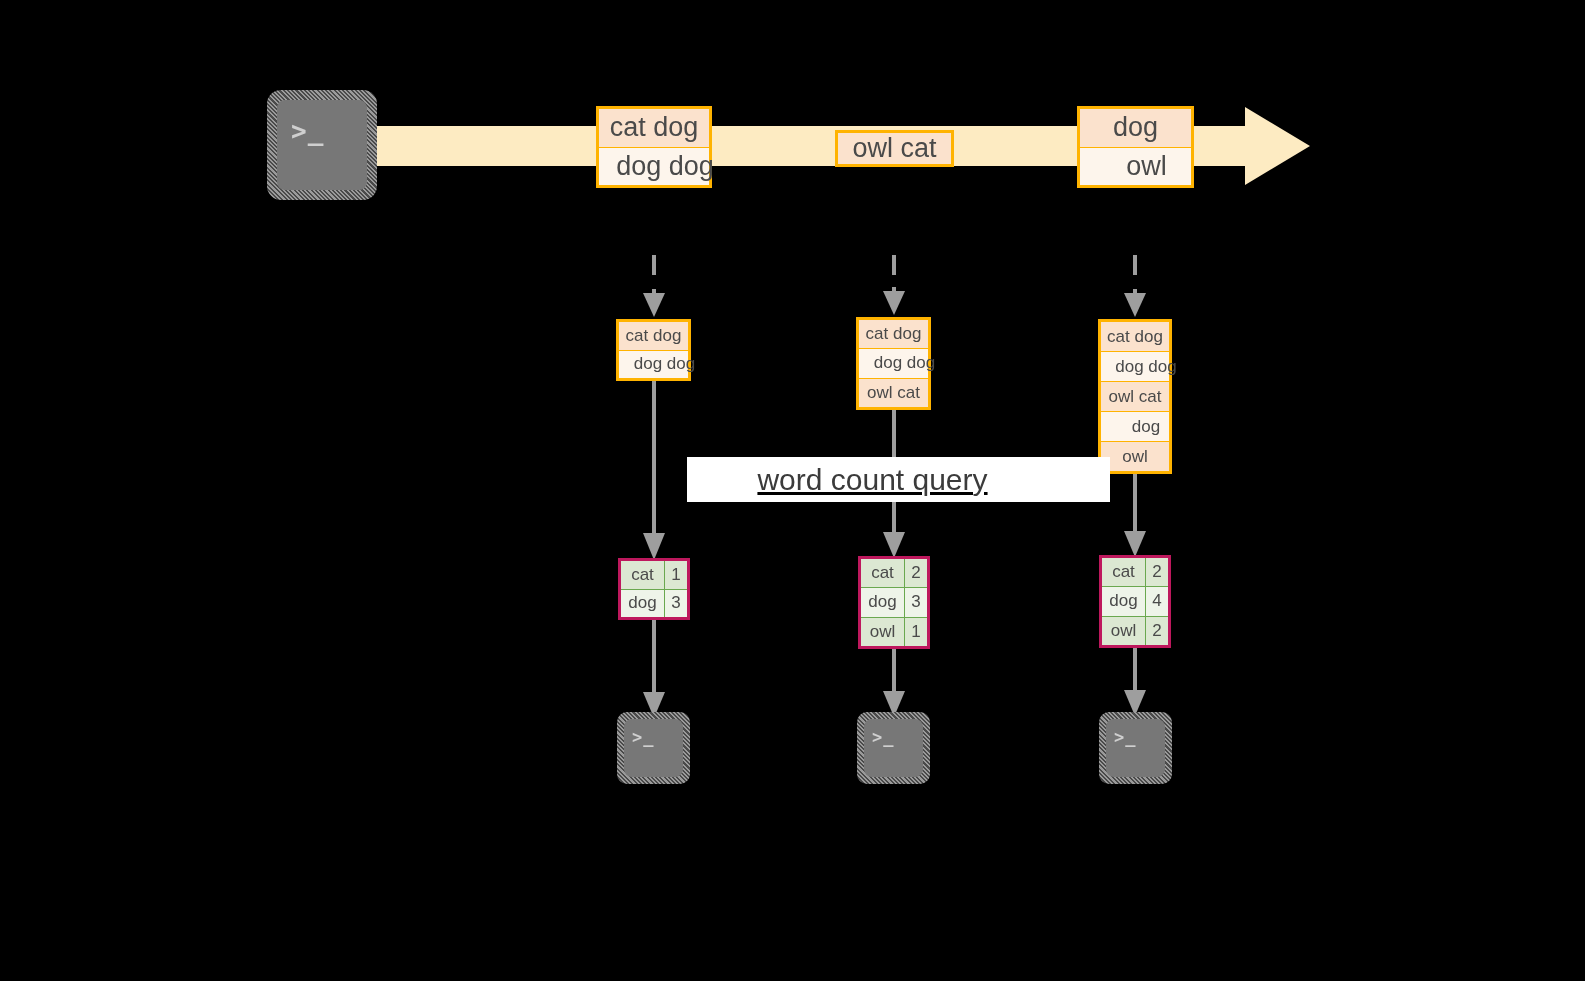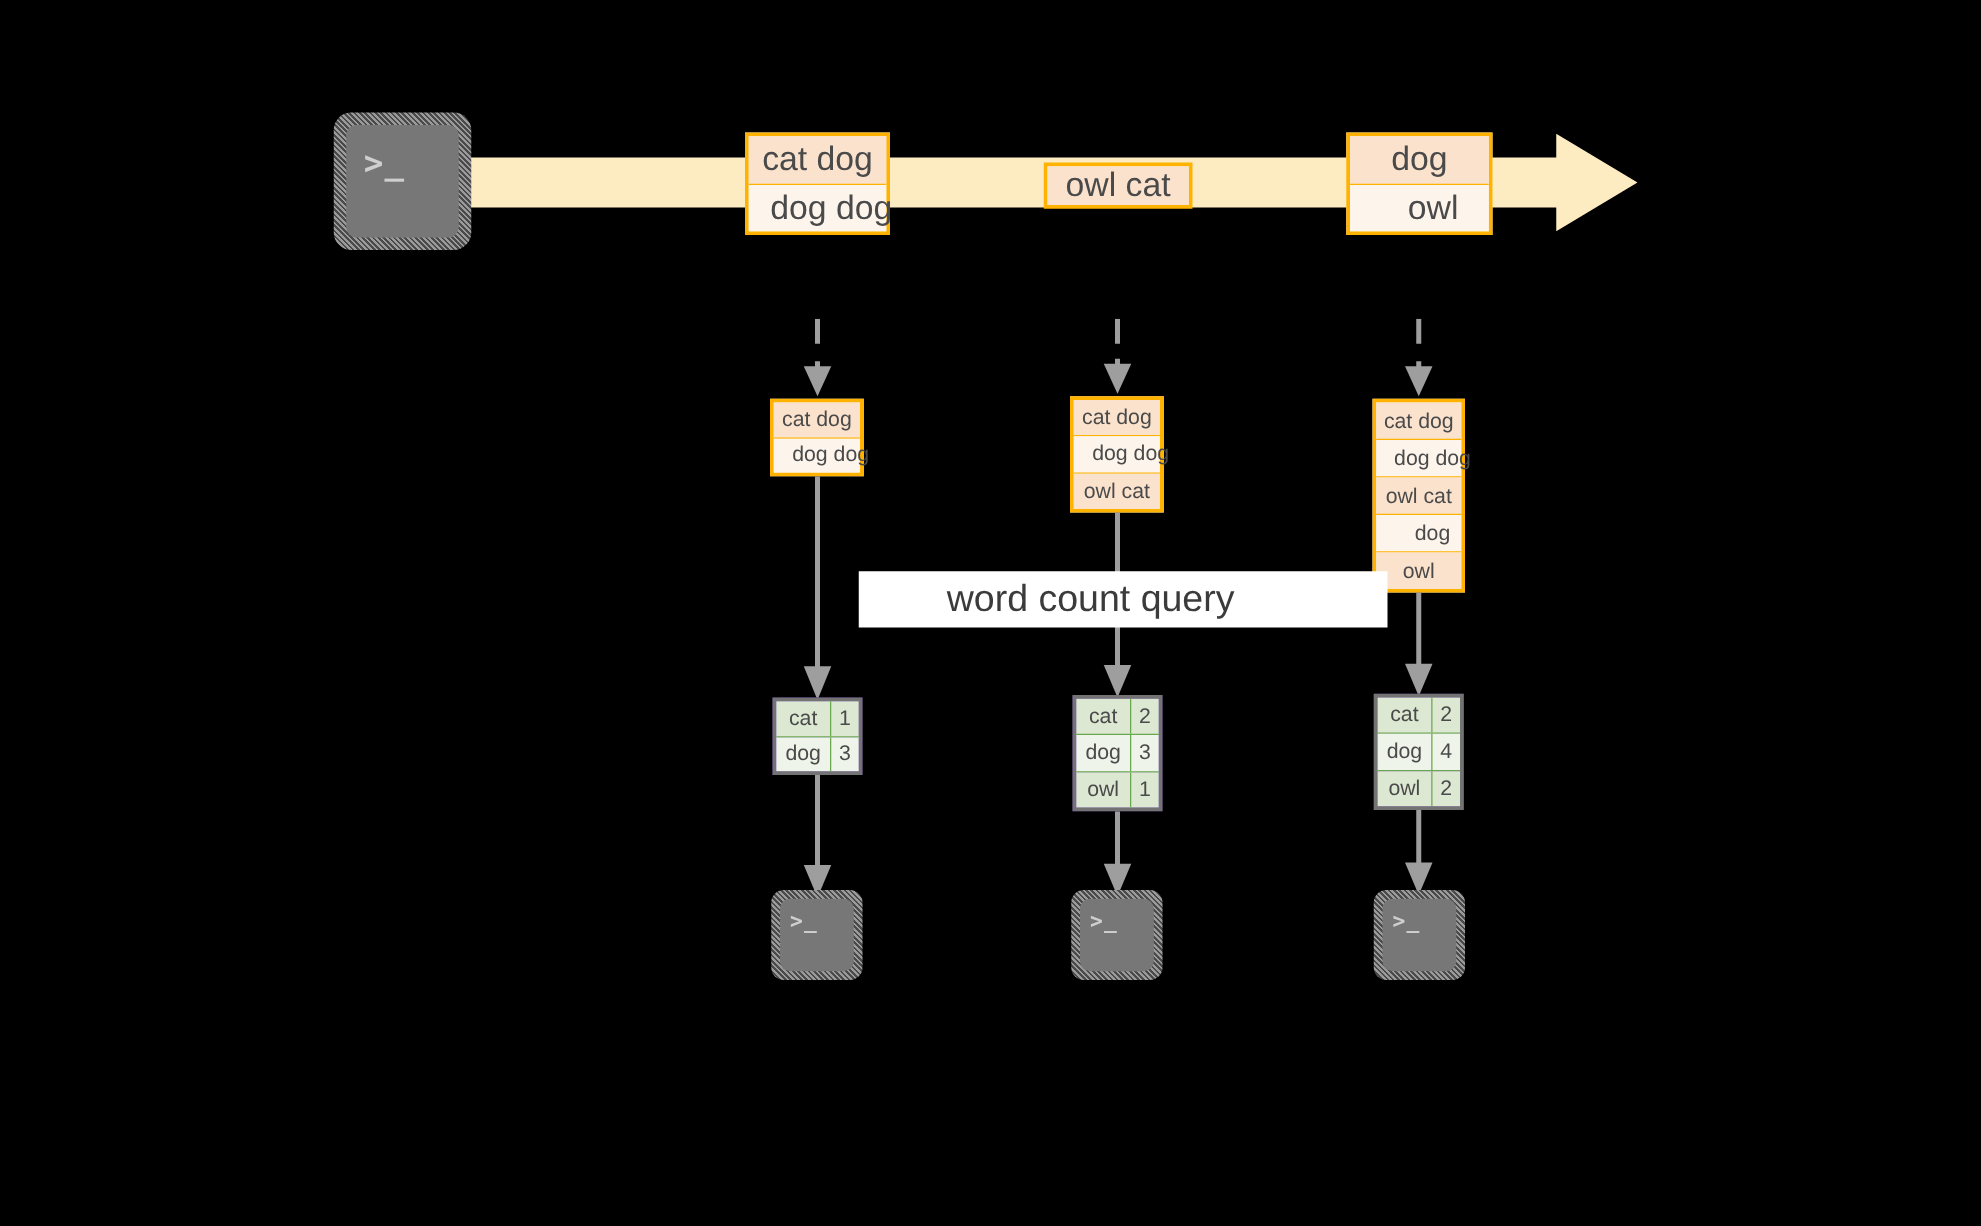--- a/index.html
+++ b/index.html
@@ -74,22 +74,22 @@
   .rec-row.odd  { background: #FBE2CD; }
   .rec-row.even { background: #FDF5EC; padding-left: 22px; }
 
   .rec-box.big .rec-row  { font-size: 27px; }
   .rec-box.mini .rec-row { font-size: 17px; }
 
   
   .res-box {
     position: absolute;
     box-sizing: border-box;
-    border: 3px solid #737373;
-    background: #4c1d95;
+    border: 3px solid #be185d;
+    background: #fde047;
     display: flex;
     flex-direction: column;
   }
   .res-row {
     flex: 1 1 auto;
     box-sizing: border-box;
     display: flex;
     border-bottom: 1.5px solid #6AA84F;
   }
   .res-row:last-child { border-bottom: none; }
@@ -107,20 +107,21 @@
   .res-key { flex: 0 0 44px; border-right: 1.5px solid #6AA84F; }
   .res-val { flex: 1 1 auto; }
 
   
   .query-band {
     position: absolute;
     background: #FFFFFF;
     display: flex;
     align-items: center;
     justify-content: center;
+    text-decoration: underline;
   }
   .query-band span {
     font-size: 30px;
     color: #3b3b3b;
     white-space: nowrap;
     padding-right: 52px;
   }
 
   
   .conn { position: absolute; }

